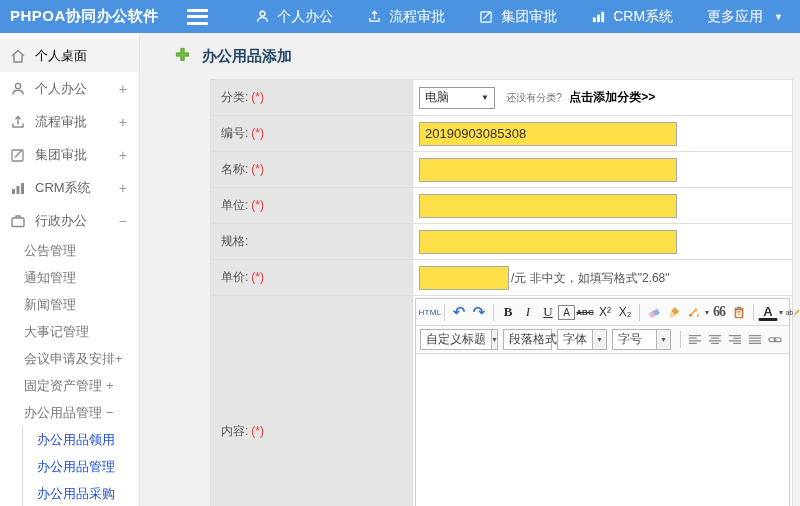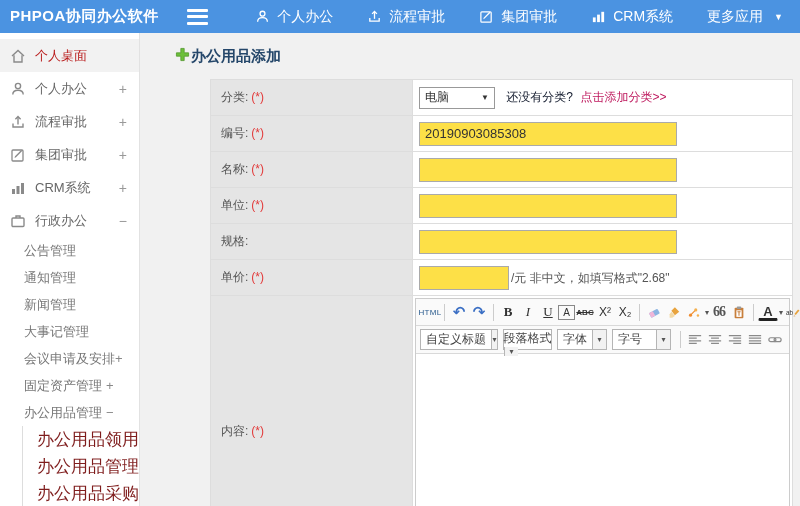--- a/index.html
+++ b/index.html
@@ -16,51 +16,51 @@
   .topnav .nav-item { display:flex; align-items:center; gap:7px; font-size:14px;
     padding:0 17px; height:33px; cursor:pointer; white-space:nowrap; }
   .topnav svg { width:15px; height:15px; }
   .caret-down { font-size:9px; margin-left:4px; }
 
   
   .sidebar { position:absolute; left:0; top:33px; width:140px; bottom:0;
     background:#fff; border-right:1px solid #e2e2e2; padding-top:6px; overflow:hidden; }
   .side-item { display:flex; align-items:center; color:#666; cursor:pointer; }
   .side-item.lvl0 { height:33px; font-size:13px; padding:0 12px 0 10px; }
-  .side-item.lvl0.active { background:#f2f2f2; color:#b91c1c; }
+  .side-item.lvl0.active { background:#f2f2f2; color:#000000; }
   .side-item.lvl0 .s-icon { width:16px; height:16px; margin-right:9px; color:#8a8a8a; flex:0 0 16px; }
   .side-item.lvl0 .s-icon svg { width:16px; height:16px; }
   .side-item .grow { flex:1; }
   .side-item .expand { color:#999; font-size:14px; }
   .side-item.lvl1 { height:27px; font-size:13px; padding-left:24px; color:#777; }
   .side-item.lvl1 .expand { font-size:13px; margin-left:4px; color:#888; }
   .lvl2wrap { border-left:1px solid #ddd; margin-left:22px; }
-  .side-item.lvl2 { height:27px; font-size:17px; padding-left:14px; color:#7f1d1d; }
+  .side-item.lvl2 { height:27px; font-size:13px; padding-left:14px; color:#1d4ed8; }
 
   
   .main { position:absolute; left:140px; top:33px; right:0; bottom:0; padding:14px 0 0 35px; }
-  .page-title-row { display:flex; align-items:center; gap:1px; margin-bottom:13px; }
+  .page-title-row { display:flex; align-items:center; gap:12px; margin-bottom:13px; }
   .page-title-row svg { width:15px; height:15px; }
   .page-title { font-size:15px; font-weight:bold; color:#25476a; }
 
   table.form { border-collapse:collapse; margin-left:35px; width:583px; table-layout:fixed; background:#fff; }
   table.form td { border:1px solid #ddd; font-size:12px; color:#555; vertical-align:middle; }
   td.lbl { width:202px; background:#e5e5e5; padding:9px 10px; }
   td.val { padding:5px 6px; background:#fff; }
   em.req { color:#e23b3b; font-style:normal; margin-left:3px; }
   input.txt { height:24px; border:1px solid #aaa; width:258px; font-size:13px; padding:0 5px;
     font-family:"Liberation Sans",sans-serif; color:#333; background:#fde047; }
   input.txt.small { width:90px; }
   .suffix { color:#555; font-size:12px; margin-left:2px; }
   .fake-select { display:inline-flex; align-items:center; justify-content:space-between;
     width:76px; height:22px; border:1px solid #999; background:#fff; font-size:12px; color:#333;
     padding:0 5px; vertical-align:middle; cursor:pointer; }
   .fake-select .sel-caret { font-size:8px; color:#333; }
-  .hint { color:#0f172a; font-size:12px; margin-left:8px; }
-  .red-link { color:#be185d; font-size:12px; margin-left:4px; cursor:pointer; text-decoration:none; }
+  .hint { color:#737373; font-size:10px; margin-left:8px; }
+  .red-link { color:#000000; font-size:12px; margin-left:4px; cursor:pointer; text-decoration:none;font-weight:bold; }
   td.content-lbl { vertical-align:middle; }
 
   
   .editor { border:1px solid #ccc; width:100%; background:#fff; }
   .tb { display:flex; align-items:center; background:#fafafa; border-bottom:1px solid #d9d9d9;
     padding:3px 4px; flex-wrap:nowrap; min-height:26px; }
   .tb-btn { min-width:20px; height:20px; display:inline-flex; align-items:center; justify-content:center;
     font-size:12px; color:#333; cursor:pointer; border:1px solid transparent; border-radius:2px; padding:0 2px; }
   .tb-btn.html { font-size:8px; color:#2a5b8e; font-weight:normal; letter-spacing:.3px; }
   .tb-btn.blue { color:#3b6fc4; font-size:15px; font-weight:bold; }
@@ -342,21 +342,21 @@
                     <path d="M12 10l5.2-6.4 2 1.7-5.2 6.3z" fill="#e8a33d"></path>
                     <path d="M11.5 11.5l2.2 1.8-3 .6z" fill="#d9b68a"></path>
                   </svg>
                 </span>
               </div>
           <div class="tb" id="tb2">
                 <span class="tb-select" style="width: 78px;">
                   <span class="lab" style="flex:1">自定义标题</span>
                   <span class="cbox">▾</span>
                 </span>
-                <span class="tb-select" style="width: 49px; flex-direction: column;">
+                <span class="tb-select" style="width: 49px;">
                   <span class="lab" style="flex:1">段落格式</span>
                   <span class="cbox">▾</span>
                 </span>
                 <span class="tb-select" style="width: 64px;">
                   <span class="lab" style="flex:1">字体</span>
                   <span class="cbox">▾</span>
                 </span>
                 <span class="tb-select" style="width: 80px;">
                   <span class="lab" style="flex:1">字号</span>
                   <span class="cbox">▾</span>

